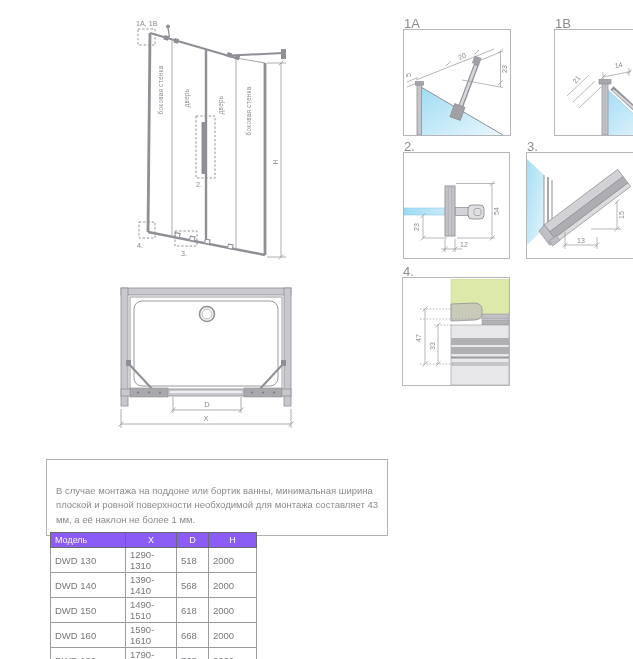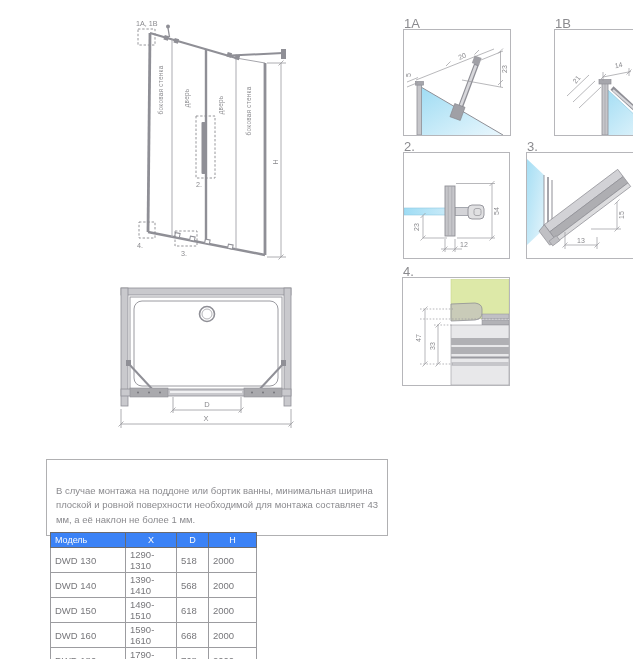--- a/index.html
+++ b/index.html
@@ -7,21 +7,21 @@
         font-family:"Liberation Sans",sans-serif;margin-left:28px;}
   .abs{position:absolute;}
   svg text{font-family:"Liberation Sans",sans-serif;fill:#8a8a8e;}
   .detail{position:absolute;}
   .detail .dlabel{position:absolute;top:-13px;left:1px;font-size:13px;color:#8a8a8e;}
   .detail svg{display:block;border:1px solid #b6b6ba;background:#fff;}
   .note-box{position:absolute;left:18px;top:459px;width:322px;border:1px solid #b0b0b2;
             padding:24px 9px 8px;font-size:9.5px;line-height:1.5;color:#8a8a8e;background:#fff;}
   table.dims{position:absolute;left:22px;top:532px;border-collapse:collapse;background:#fff;
              font-size:9.5px;color:#77777b;}
-  table.dims th{background:#3b82f6;color:#fbfbfb;font-weight:normal;font-size:9px;
+  table.dims th{background:#8b5cf6;color:#fbfbfb;font-weight:normal;font-size:9px;
                 padding:2px 4px;border:1px solid #6a6a6e;text-align:center;}
   table.dims td{border:1px solid #9c9ca0;padding:1px 4px;text-align:left;height:12px;}
   table.dims .col-model{text-align:left;}
   th.w-model{width:66px;} th.w-x{width:42px;} th.w-d{width:23px;} th.w-h{width:39px;}
 </style>
 </head>
 <body>
 
 <div class="page">
 

